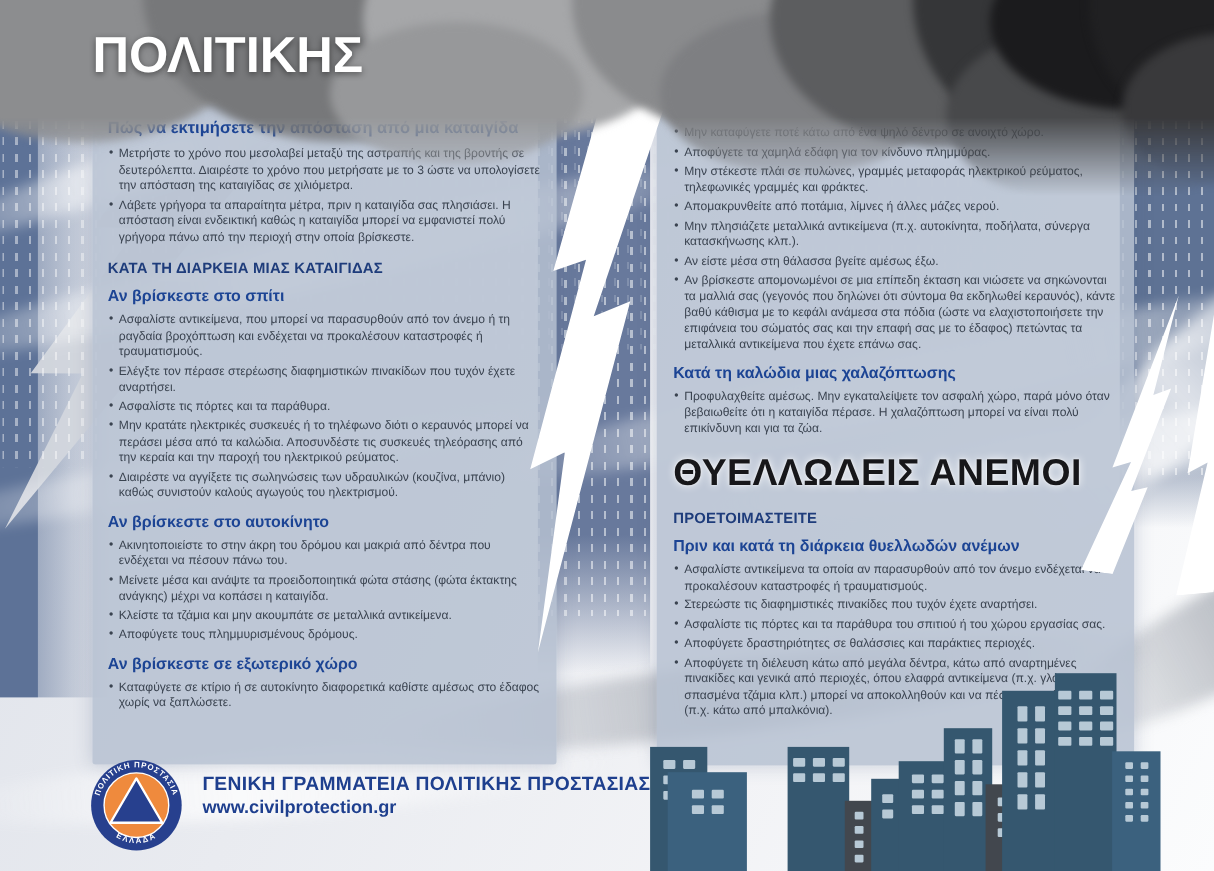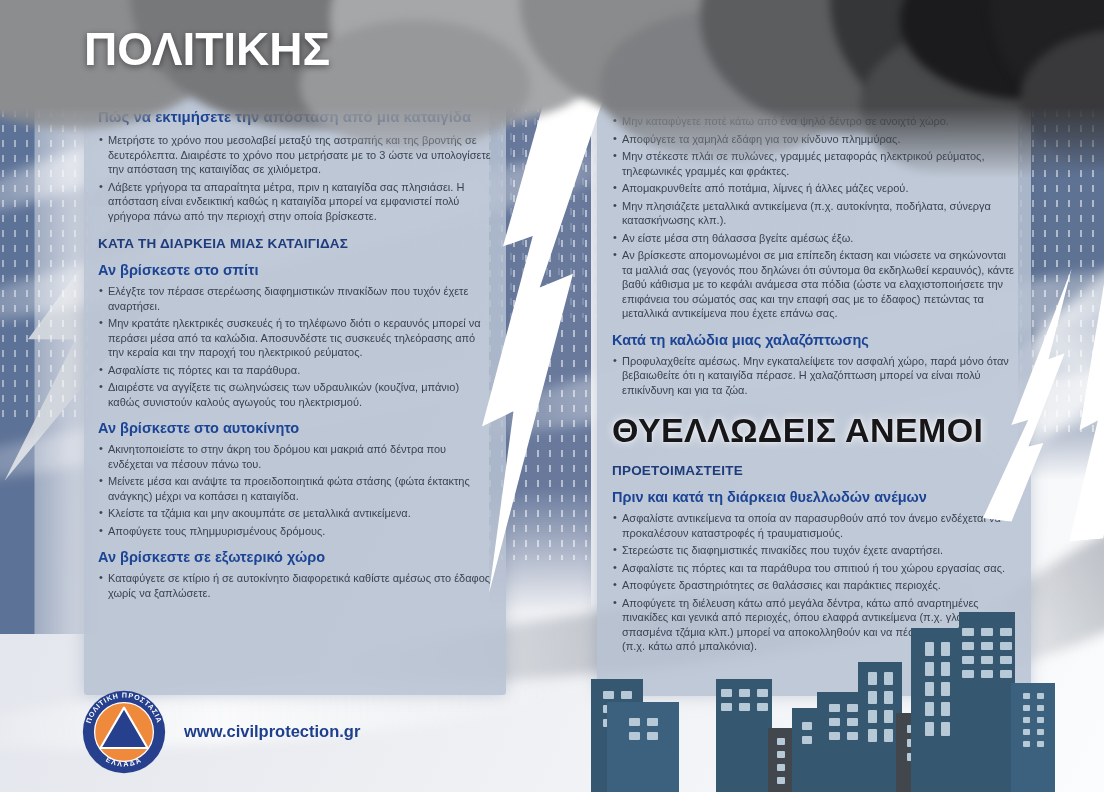--- a/index.html
+++ b/index.html
@@ -53,21 +53,21 @@
   .b-slate{background:#35576f;}
   .b-slate2{background:#3b617e;}
   .b-dark{background:#42474e;}
   .wins{display:grid;gap:6px 7px;justify-content:center;}
   .wins div{background:var(--window);border-radius:1px;}
   
   #footer{position:absolute;left:82px;top:690px;z-index:8;display:flex;align-items:flex-start;}
   #logo{width:84px;height:84px;flex:0 0 auto;}
   #footer-text{margin-left:18px;padding-top:12px;}
   #org-name{font-size:17.5px;font-weight:bold;color:var(--accent-dark);letter-spacing:.3px;}
-  #site-url{font-size:16.5px;font-weight:bold;color:var(--accent-dark);margin-top:20px;}
+  #site-url{font-size:16.5px;font-weight:bold;color:var(--accent-dark);margin-top:2px;}
 </style>
 </head>
 <body>
 
 <div id="page">
 
   <div class="band band-left"></div>
   <div class="band band-center"></div>
   <div class="band band-right"></div>
   <div class="rain" style="left:2px;top:95px;width:96px;height:330px;opacity:.7"></div>
@@ -94,23 +94,24 @@
   <div id="panel-left" class="panel">
     <div>
         <div class="h-lead">Πώς να εκτιμήσετε την απόσταση από μια καταιγίδα</div>
         <div class="bullets">
           <div class="bullet">Μετρήστε το χρόνο που μεσολαβεί μεταξύ της αστραπής και της βροντής σε δευτερόλεπτα. Διαιρέστε το χρόνο που μετρήσατε με το 3 ώστε να υπολογίσετε την απόσταση της καταιγίδας σε χιλιόμετρα.</div>
           <div class="bullet">Λάβετε γρήγορα τα απαραίτητα μέτρα, πριν η καταιγίδα σας πλησιάσει. Η απόσταση είναι ενδεικτική καθώς η καταιγίδα μπορεί να εμφανιστεί πολύ γρήγορα πάνω από την περιοχή στην οποία βρίσκεστε.</div>
         </div>
         <div class="h-caps">ΚΑΤΑ ΤΗ ΔΙΑΡΚΕΙΑ ΜΙΑΣ ΚΑΤΑΙΓΙΔΑΣ</div>
         <div class="h-sub">Αν βρίσκεστε στο σπίτι</div>
         <div class="bullets">
+          <div class="bullet">Ασφαλίστε αντικείμενα, που μπορεί να παρασυρθούν από τον άνεμο ή τη ραγδαία βροχόπτωση και ενδέχεται να προκαλέσουν καταστροφές ή τραυματισμούς.</div>
           <div class="bullet">Ελέγξτε τον πέρασε στερέωσης διαφημιστικών πινακίδων που τυχόν έχετε αναρτήσει.</div>
+          <div class="bullet">Ασφαλίστε τις πόρτες και τα παράθυρα.</div>
           <div class="bullet">Μην κρατάτε ηλεκτρικές συσκευές ή το τηλέφωνο διότι ο κεραυνός μπορεί να περάσει μέσα από τα καλώδια. Αποσυνδέστε τις συσκευές τηλεόρασης από την κεραία και την παροχή του ηλεκτρικού ρεύματος.</div>
-          <div class="bullet">Ασφαλίστε τις πόρτες και τα παράθυρα.</div>
           <div class="bullet">Διαιρέστε να αγγίξετε τις σωληνώσεις των υδραυλικών (κουζίνα, μπάνιο) καθώς συνιστούν καλούς αγωγούς του ηλεκτρισμού.</div>
         </div>
         <div class="h-sub">Αν βρίσκεστε στο αυτοκίνητο</div>
         <div class="bullets">
           <div class="bullet">Ακινητοποιείστε το στην άκρη του δρόμου και μακριά από δέντρα που ενδέχεται να πέσουν πάνω του.</div>
           <div class="bullet">Μείνετε μέσα και ανάψτε τα προειδοποιητικά φώτα στάσης (φώτα έκτακτης ανάγκης) μέχρι να κοπάσει η καταιγίδα.</div>
           <div class="bullet">Κλείστε τα τζάμια και μην ακουμπάτε σε μεταλλικά αντικείμενα.</div>
           <div class="bullet">Αποφύγετε τους πλημμυρισμένους δρόμους.</div>
         </div>
         <div class="h-sub">Αν βρίσκεστε σε εξωτερικό χώρο</div>
@@ -306,17 +307,18 @@
       <path id="arcT" d="M 9,50 a 41,41 0 1 1 82,0" fill="none"></path>
       <path id="arcB" d="M 9,50 a 41,41 0 0 0 82,0" fill="none"></path>
       <text font-size="8.5" font-weight="bold" fill="#ffffff" letter-spacing="1">
         <textPath href="#arcT" startOffset="50%" text-anchor="middle">ΠΟΛΙΤΙΚΗ ΠΡΟΣΤΑΣΙΑ</textPath>
       </text>
       <text font-size="8.5" font-weight="bold" fill="#ffffff" letter-spacing="2">
         <textPath href="#arcB" startOffset="50%" text-anchor="middle">ΕΛΛΑΔΑ</textPath>
       </text>
     </svg>
     <div id="footer-text">
+      <div id="org-name">ΓΕΝΙΚΗ ΓΡΑΜΜΑΤΕΙΑ ΠΟΛΙΤΙΚΗΣ ΠΡΟΣΤΑΣΙΑΣ</div>
       <div id="site-url">www.civilprotection.gr</div>
     </div>
   </div>
 
 </div>
 
 </body></html>

